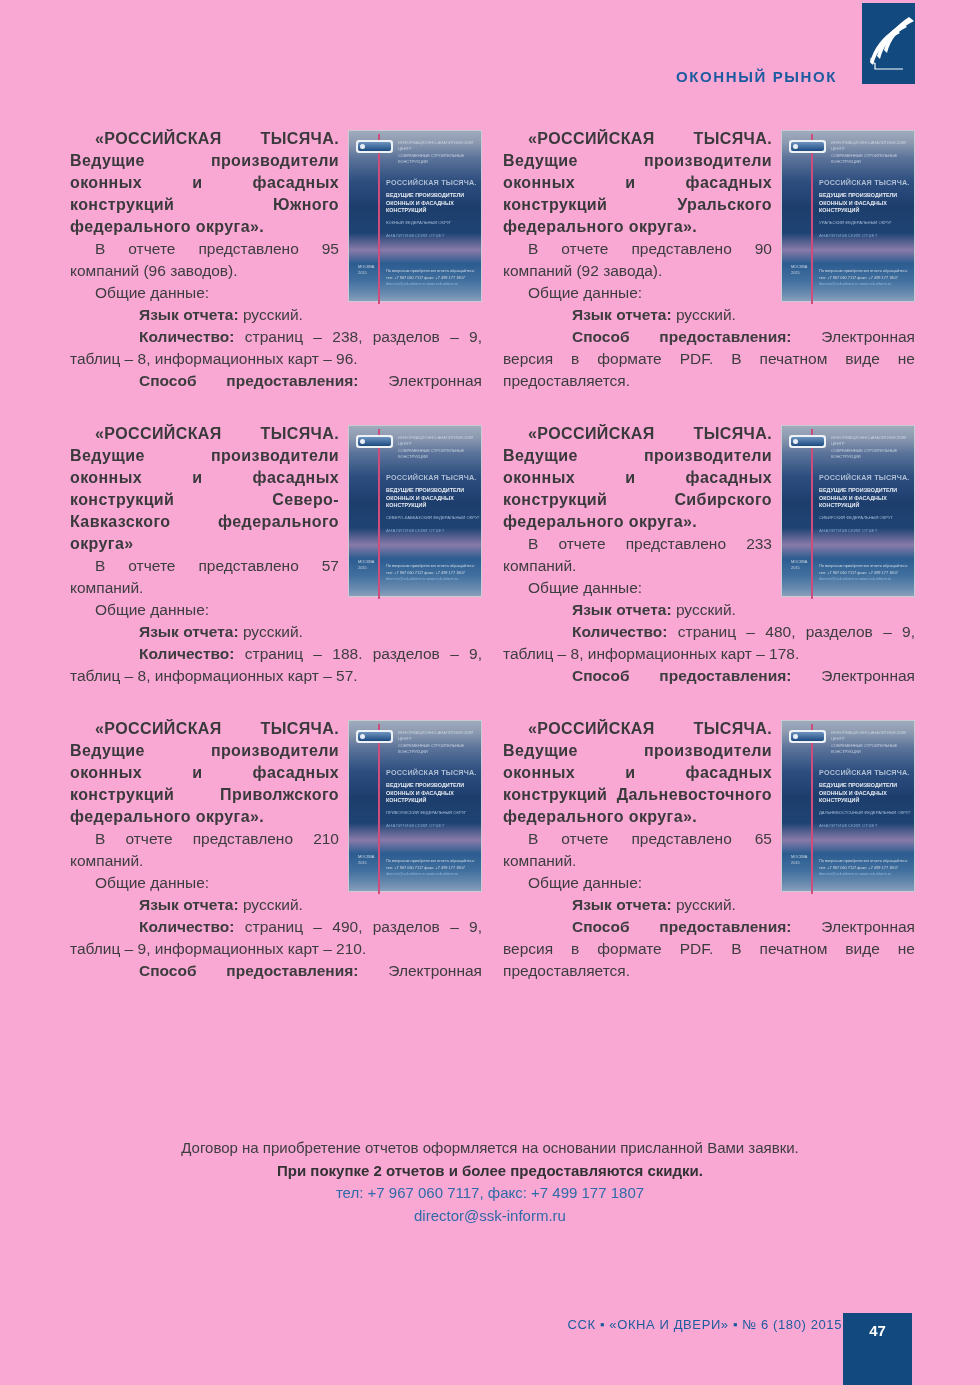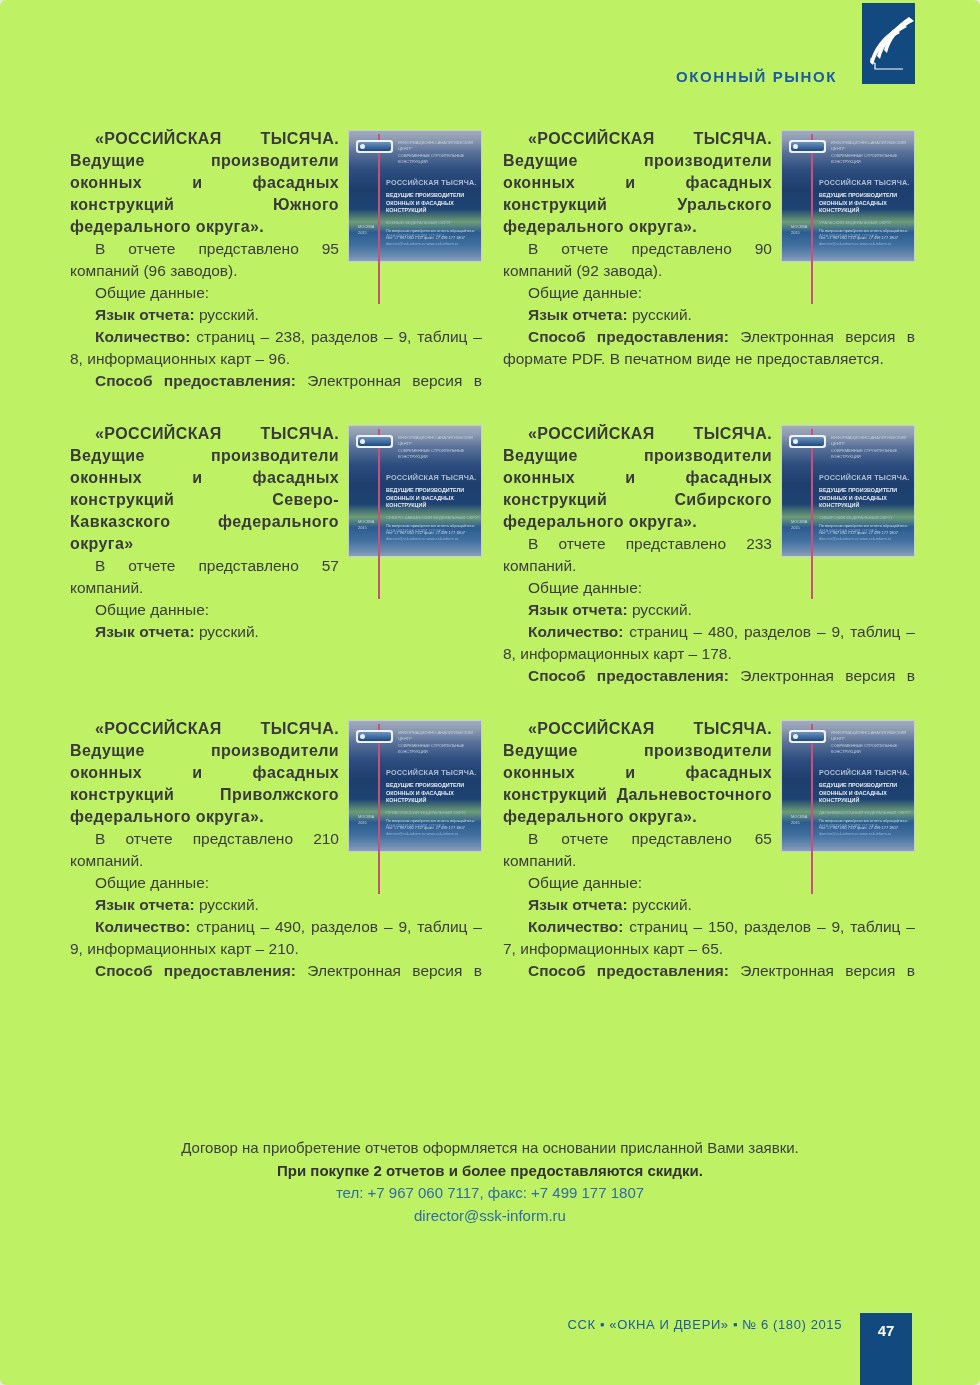--- a/index.html
+++ b/index.html
@@ -1,37 +1,37 @@
 <!DOCTYPE html>
 <html lang="ru"><head>
 <meta charset="utf-8">
 <style>
   html,body{margin:0;padding:0;background:#e9e9e9;}
   .page{
-    position:relative;width:980px;height:1385px;margin:0 auto;background:#bef264;
-    font-family:"Liberation Sans", sans-serif;color:#3d3d3f;overflow:hidden;border-radius:6px;
+    position:relative;width:980px;height:1385px;margin:0 auto;background:#f9a8d4;
+    font-family:"Liberation Sans", sans-serif;color:#3d3d3f;overflow:hidden;
   }
   
   .brand-logo{position:absolute;top:3px;right:65px;width:53px;height:81px;background:#12497e;}
   .header-title{
     position:absolute;top:68px;right:143px;font-size:15px;font-weight:bold;
     letter-spacing:1.6px;color:#1d5b9f;white-space:nowrap;
   }
   
   .content{
     position:absolute;top:128px;left:70px;width:845px;
     display:grid;grid-template-columns:412px 412px;column-gap:21px;row-gap:34px;
   }
   .block{height:261px;overflow:hidden;}
   .block p{margin:0;font-size:15.5px;line-height:22px;text-align:justify;text-indent:25px;}
   .block p.title{font-size:16px;font-weight:bold;letter-spacing:0.4px;color:#3a3a3c;}
-  .b{font-weight:bold;}
+  .b{font-weight:bold;margin-left:44px;}
   
   .cover{
-    float:right;width:134px;height:132px;margin:2px 0 6px 9px;box-sizing:border-box;
+    float:right;width:134px;height:172px;margin:2px 0 6px 9px;box-sizing:border-box;
     border:1px solid #c9cdd3;position:relative;
     background:linear-gradient(180deg,
       #a0abbc 0%, #8b99b0 7%, #5b739a 16%, #2c4d7e 30%, #1d3e6d 45%,
       #1e4373 60%, #27538489 70%, #2c5c90 78%, #41709f 88%, #6b8cb0 96%, #8aa0bc 100%);
   }
   .pink{position:absolute;left:29px;top:3px;width:1.5px;height:170px;background:#cf4d7d;}
   .clogo{position:absolute;top:9px;left:7px;width:37px;height:13px;background:#eef1f5;border-radius:3px;}
   .clogo i{position:absolute;left:2px;top:2px;right:2px;bottom:2px;display:block;
     background:linear-gradient(180deg,#6d94c0,#1c4a80);border-radius:2px;}
   .clogo i::before{content:"";position:absolute;left:2px;top:2px;width:5px;height:5px;
@@ -48,21 +48,21 @@
   .cfoot{position:absolute;bottom:14px;left:37px;width:90px;font-size:3.9px;line-height:1.6;color:#cfd9e4;}
   .cfoot .lnk{color:#8fb7da;}
   
   .contact{position:absolute;top:1113px;left:0;width:100%;text-align:center;
     font-size:15px;line-height:22.5px;color:#3d3d3f;margin-top:24px;}
   .contact .bold{font-weight:bold;color:#333335;}
   .contact .blue{color:#2f6ba8;}
   
   .journal-line{position:absolute;top:1317px;right:138px;font-size:13px;
     letter-spacing:0.6px;color:#1d5b9f;white-space:nowrap;}
-  .page-box{position:absolute;top:1313px;right:68px;width:52px;height:72px;
+  .page-box{position:absolute;top:1313px;right:68px;width:69px;height:72px;
     background:#12497e;color:#ffffff;font-weight:bold;font-size:15px;
     text-align:center;box-sizing:border-box;padding-top:9px;}
 </style>
 </head>
 <body>
 
 <div class="page">
 
   <div class="brand-logo">
     <svg width="53" height="81" viewBox="0 0 53 81" xmlns="http://www.w3.org/2000/svg">
@@ -161,20 +161,21 @@
         <div class="cfoot">
             <div>По вопросам приобретения отчета обращайтесь:</div>
             <div>тел: +7 967 060 7117   факс: +7 499 177 1807</div>
             <div class="lnk">director@ssk-inform.ru    www.ssk-inform.ru</div>
           </div>
       </div>
       <p class="title">«РОССИЙСКАЯ ТЫСЯЧА. Ведущие производители оконных и фасадных конструкций Северо-Кавказского федерального округа»</p>
       <p>В отчете представлено 57 компаний.</p>
       <p>Общие данные:</p>
       <p><span class="b">Язык отчета:</span><span> русский.</span></p>
+      <p><span class="b">Количество:</span><span> страниц – 188. разделов – 9, таблиц – 8, информационных карт – 57.</span></p>
 
     </article>
 
     <article class="block">
       <div class="cover">
         <i class="pink"></i>
         <div class="clogo">
             <i></i>
           </div>
         <div class="corg">
@@ -256,21 +257,20 @@
         <div class="cfoot">
             <div>По вопросам приобретения отчета обращайтесь:</div>
             <div>тел: +7 967 060 7117   факс: +7 499 177 1807</div>
             <div class="lnk">director@ssk-inform.ru    www.ssk-inform.ru</div>
           </div>
       </div>
       <p class="title">«РОССИЙСКАЯ ТЫСЯЧА. Ведущие производители оконных и фасадных конструкций Дальневосточного федерального округа».</p>
       <p>В отчете представлено 65 компаний.</p>
       <p>Общие данные:</p>
       <p><span class="b">Язык отчета:</span><span> русский.</span></p>
-      <p><span class="b">Количество:</span><span> страниц – 150, разделов – 9, таблиц – 7, информационных карт – 65.</span></p>
       <p><span class="b">Способ предоставления:</span><span> Электронная версия в формате PDF. В печатном виде не предоставляется.</span></p>
     </article>
 
   </div>
 
   <div class="contact">
     <div>Договор на приобретение отчетов оформляется на основании присланной Вами заявки.</div>
     <div class="bold">При покупке 2 отчетов и более предоставляются скидки.</div>
     <div class="blue">тел: +7 967 060 7117,  факс: +7 499 177 1807</div>
     <div class="blue">director@ssk-inform.ru</div>

